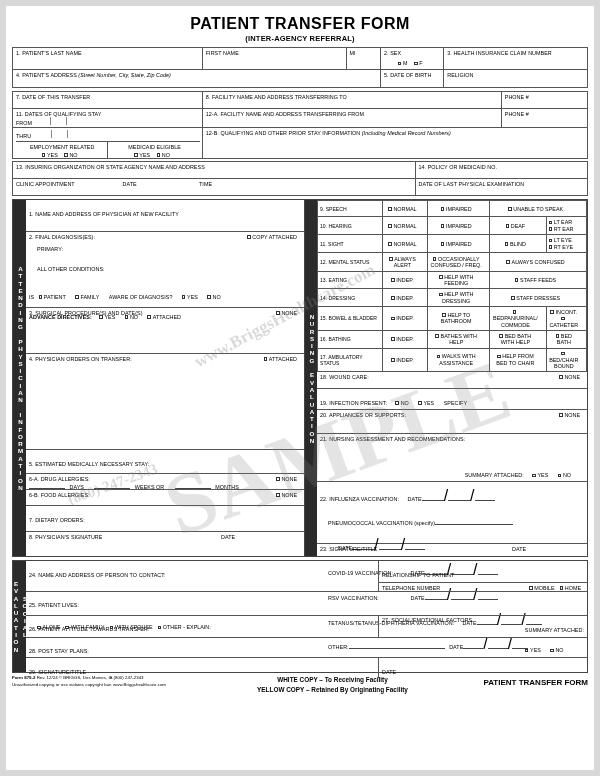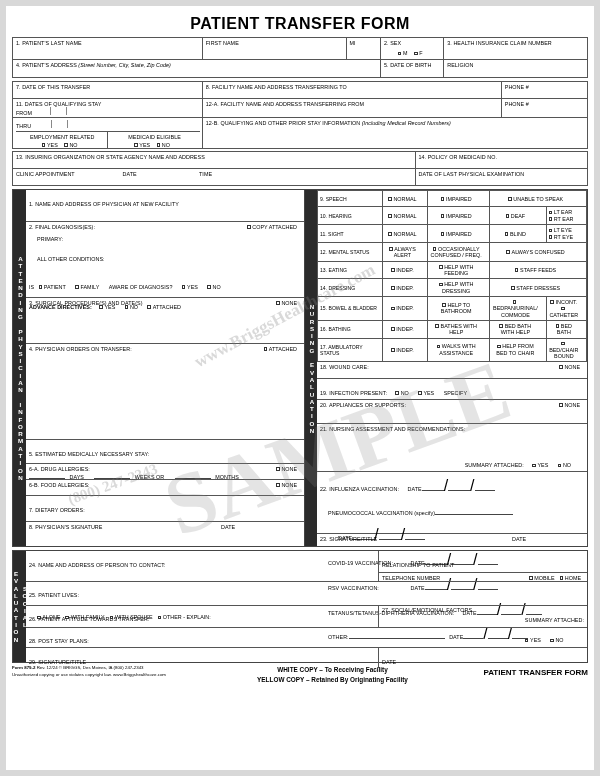--- a/index.html
+++ b/index.html
@@ -66,20 +66,21 @@
 <body>
 
 <div id="page">
 
   <div class="wm wm1">SAMPLE</div>
   <div class="wm wm2">www.BriggsHealthcare.com</div>
   <div class="wm wm3">(800) 247-2343</div>
 
   <div class="title-wrap">
     <div class="form-title">PATIENT TRANSFER FORM</div>
+    <div class="form-sub">(INTER-AGENCY REFERRAL)</div>
   </div>
 
   <div style="margin:4px 6px 0 6px;">
     <table class="grid">
       <colgroup>
           <col style="width:33%">
           <col style="width:25%">
           <col style="width:6%">
           <col style="width:11%">
           <col style="width:25%">

